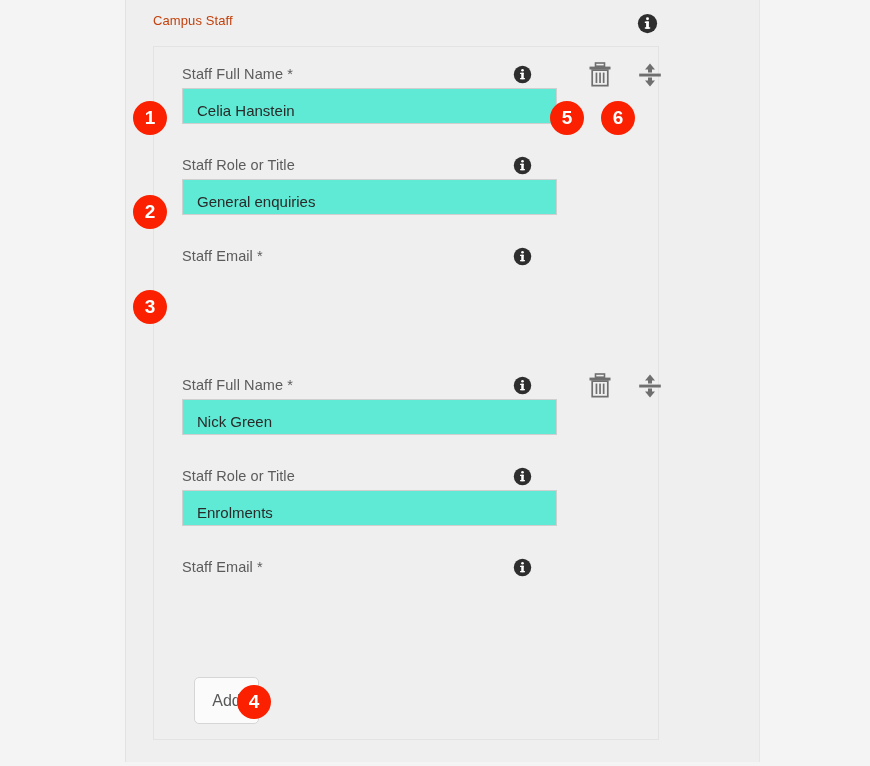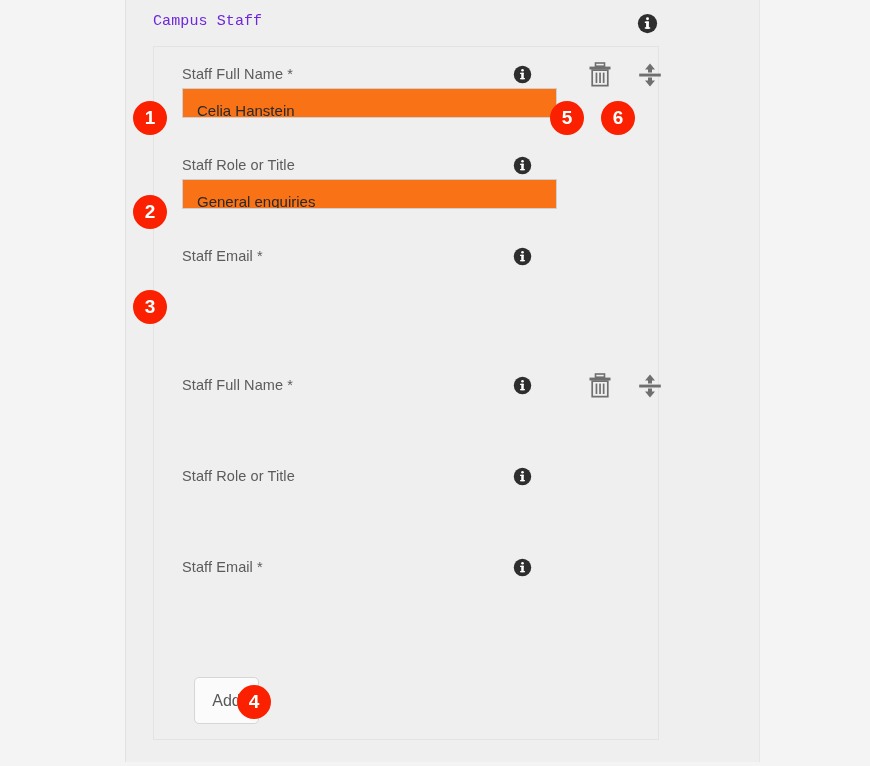--- a/index.html
+++ b/index.html
@@ -34,25 +34,24 @@
     left: 0;
     top: 0;
     right: 0;
     height: 46px;
     box-sizing: border-box;
   }
   .section-title {
     position: absolute;
     left: 27px;
     top: 13px;
-    font-size: 15px;
-    color: #6d28d9;
+    font-size: 13px;
+    color: #c2410c;
     letter-spacing: .1px;
     white-space: nowrap;
-    font-family: Liberation Mono, monospace;
   }
   .header-info {
     position: absolute;
     left: 511px;
     top: 13px;
   }
 
   
   #group-box {
     position: absolute;
@@ -94,22 +93,22 @@
     position: absolute;
     left: 359px;
     top: 4px;
   }
 
   .text-input {
     position: absolute;
     left: 28px;
     top: 27px;
     width: 375px;
-    height: 30px;
-    background: #f97316;
+    height: 36px;
+    background: #5eead4;
     border: 1px solid #cfcfcf;
     box-sizing: border-box;
     font-family: "Liberation Sans", sans-serif;
     font-size: 15px;
     color: #2a2a2a;
     padding: 0 0 0 14px;
     line-height: 43px;
     white-space: nowrap;
     overflow: hidden;
   }
@@ -273,20 +272,21 @@
         <div class="field-label">Staff Full Name *</div>
         <div class="field-info">
           <svg class="info-icon" viewBox="0 0 24 24" aria-hidden="true">
             <circle cx="12" cy="12" r="11" fill="#2e2e2e"></circle>
             <circle cx="12" cy="6.6" r="1.7" fill="#ffffff"></circle>
             <rect x="10.4" y="9.7" width="3.2" height="8.2" rx="0.4" fill="#ffffff"></rect>
             <rect x="8.9" y="16.3" width="6.2" height="1.7" rx="0.3" fill="#ffffff"></rect>
             <rect x="8.9" y="9.7" width="4.7" height="1.7" rx="0.3" fill="#ffffff"></rect>
           </svg>
         </div>
+        <div class="text-input">Nick Green</div>
 
         <div class="row-actions">
           <div class="icon-btn trash">
             <svg width="26" height="28" viewBox="0 0 26 28" aria-hidden="true">
               <rect x="8.5" y="2" width="9" height="3.2" fill="none" stroke="#6f6f6f" stroke-width="1.6"></rect>
               <rect x="2.5" y="5.6" width="21" height="2.9" fill="#6f6f6f"></rect>
               <path d="M5.2 9.2 h15.6 v15.4 h-15.6 z" fill="none" stroke="#6f6f6f" stroke-width="1.7"></path>
               <rect x="8.6" y="11.6" width="1.7" height="10.4" fill="#6f6f6f"></rect>
               <rect x="12.2" y="11.6" width="1.7" height="10.4" fill="#6f6f6f"></rect>
               <rect x="15.8" y="11.6" width="1.7" height="10.4" fill="#6f6f6f"></rect>
@@ -306,20 +306,21 @@
         <div class="field-label">Staff Role or Title</div>
         <div class="field-info">
           <svg class="info-icon" viewBox="0 0 24 24" aria-hidden="true">
             <circle cx="12" cy="12" r="11" fill="#2e2e2e"></circle>
             <circle cx="12" cy="6.6" r="1.7" fill="#ffffff"></circle>
             <rect x="10.4" y="9.7" width="3.2" height="8.2" rx="0.4" fill="#ffffff"></rect>
             <rect x="8.9" y="16.3" width="6.2" height="1.7" rx="0.3" fill="#ffffff"></rect>
             <rect x="8.9" y="9.7" width="4.7" height="1.7" rx="0.3" fill="#ffffff"></rect>
           </svg>
         </div>
+        <div class="text-input">Enrolments</div>
       </div>
 
       <div class="field">
         <div class="field-label">Staff Email *</div>
         <div class="field-info">
           <svg class="info-icon" viewBox="0 0 24 24" aria-hidden="true">
             <circle cx="12" cy="12" r="11" fill="#2e2e2e"></circle>
             <circle cx="12" cy="6.6" r="1.7" fill="#ffffff"></circle>
             <rect x="10.4" y="9.7" width="3.2" height="8.2" rx="0.4" fill="#ffffff"></rect>
             <rect x="8.9" y="16.3" width="6.2" height="1.7" rx="0.3" fill="#ffffff"></rect>

